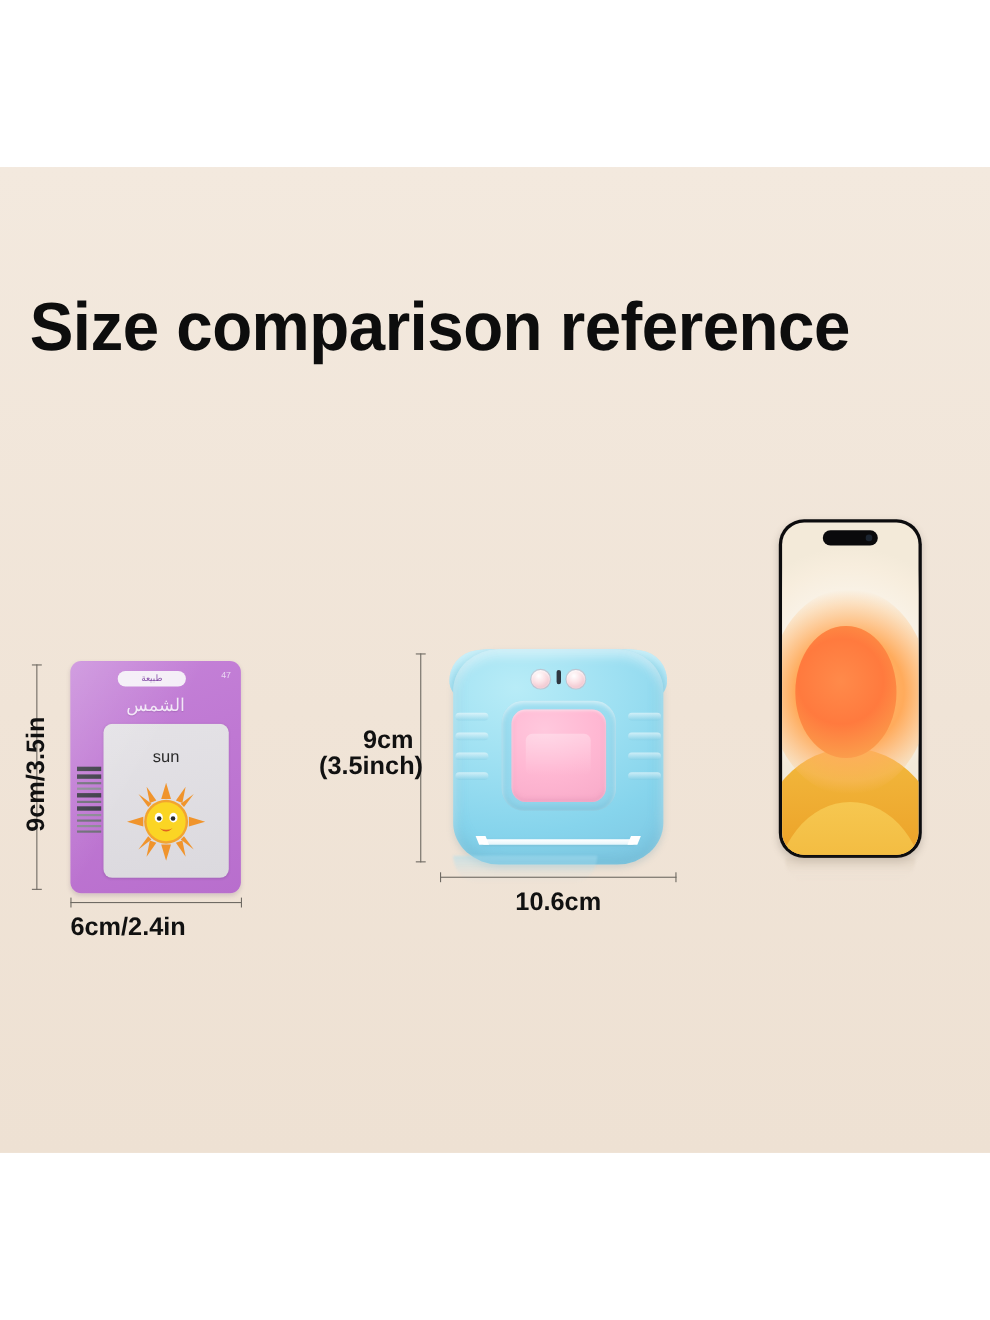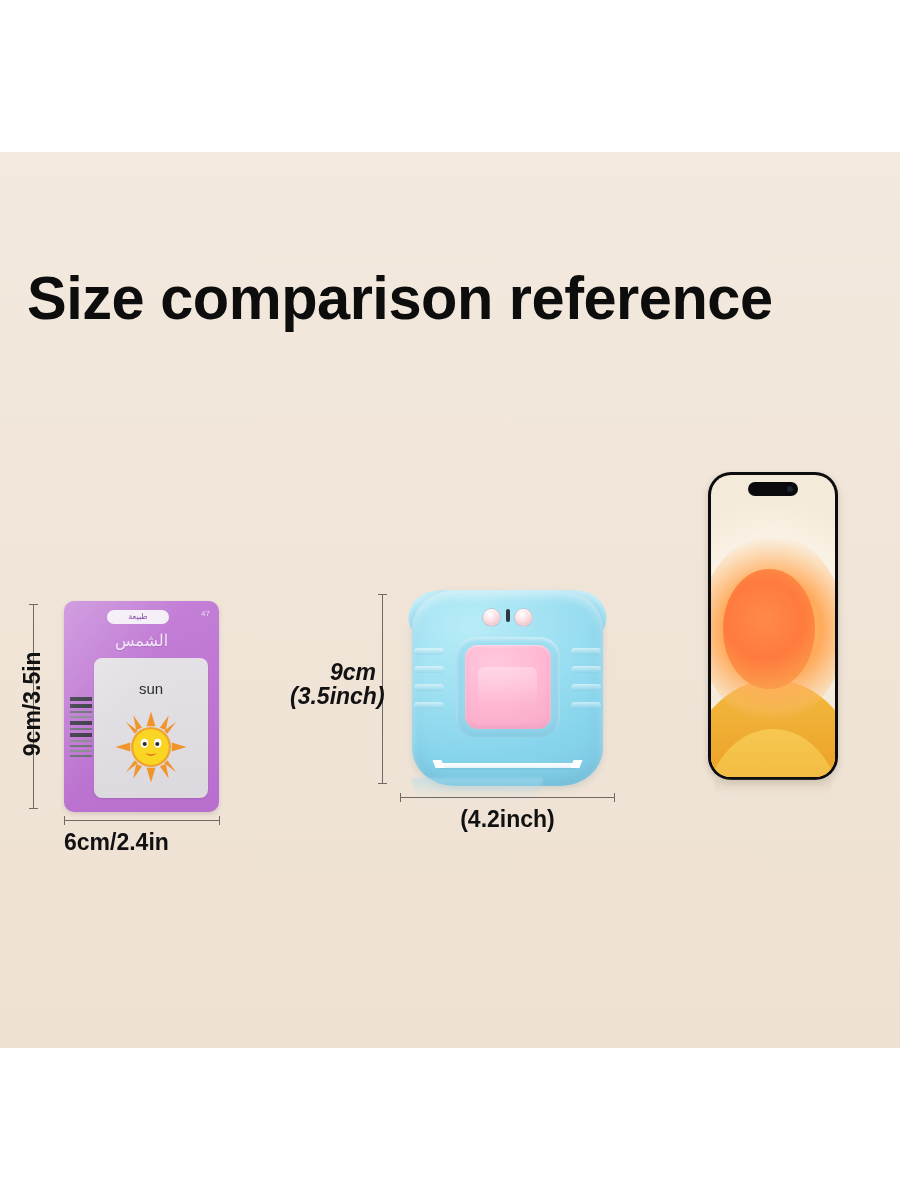--- a/index.html
+++ b/index.html
@@ -505,21 +505,21 @@
 
     <div class="hline" style="left:48px; top:228px; width:156px;"></div>
 
     <div class="dim-label" style="left:48px; top:238px; width:156px; text-align:left;">6cm/2.4in</div>
   </div>
 
   <div id="device-group">
 
     <div class="vline" style="left:12px; top:12px; height:190px;"></div>
 
-    <div style="position:absolute; left:-80px; top:78px; width:86px; text-align:right;font-style:italic;">
+    <div style="position:absolute; left:-80px; top:78px; width:86px; text-align:right;">
       <div class="dim-label" style="position:relative; left:0; top:0; width:86px; text-align:right;">9cm</div>
       <div class="dim-label" style="position:relative; left:0; top:0; width:86px; text-align:right;">(3.5inch)</div>
     </div>
 
     <div id="device">
       <div class="ear left"></div>
       <div class="ear right"></div>
 
       <div class="dev-body">
         <div class="whisk l" style="top:58px;"></div>
@@ -543,21 +543,21 @@
 
         <div class="card-slot"></div>
       </div>
     </div>
 
     <div class="dev-reflection"></div>
 
     <div class="hline" style="left:30px; top:215px; width:215px;"></div>
 
     <div style="position:absolute; left:30px; top:225px; width:215px; text-align:center;">
-      <div class="dim-label" style="position:relative; width:215px; text-align:center;">(4.2inch)</div>
+      <div class="dim-label" style="position:relative; width:215px; text-align:center;">10.6cm</div>
     </div>
   </div>
 
   <div id="phone-group">
     <div id="phone">
       <div class="phone-screen">
         <div class="wp wp1"></div>
         <div class="wp-bottom"></div>
         <div class="wp-bottom2"></div>
         <div class="wp wp2"></div>

